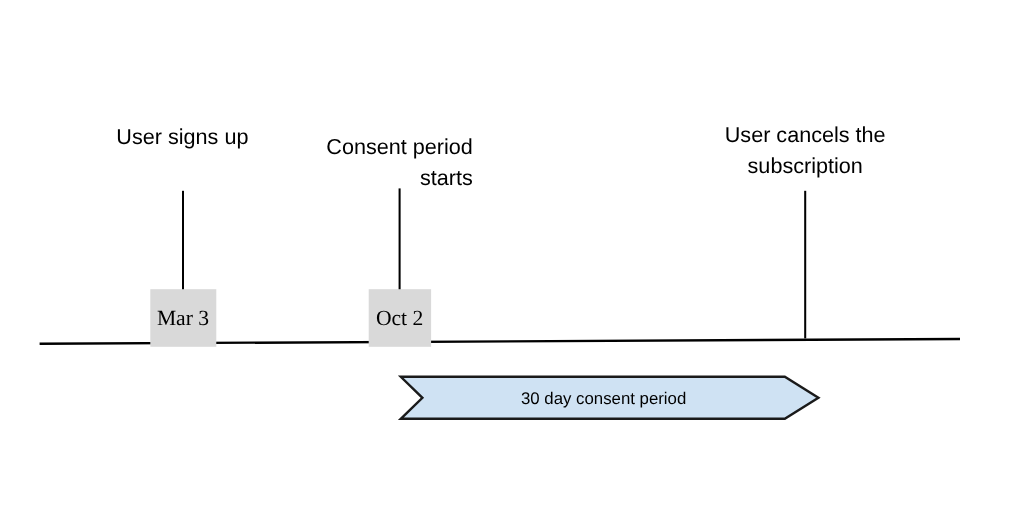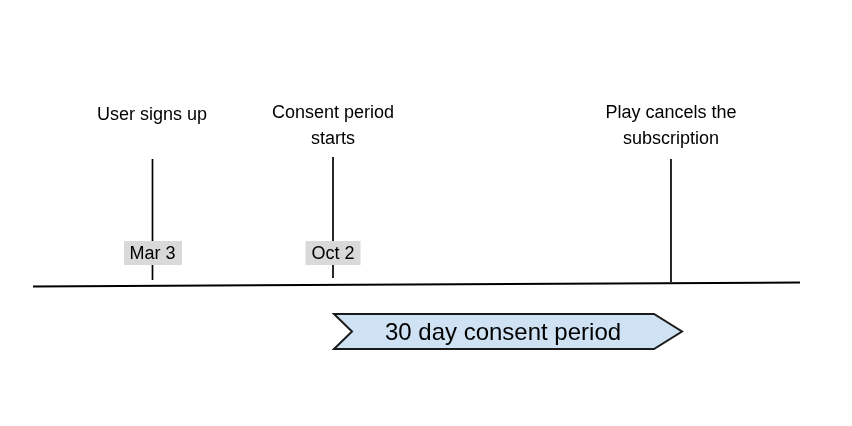--- a/index.html
+++ b/index.html
@@ -25,30 +25,31 @@
     font-size: 18px;
     line-height: 26px;
     color: #000000;
   }
   .date-badge {
     position: absolute;
     transform: translateX(-50%);
     background: #d9d9d9;
     font-size: 18px;
     line-height: 22px;
-    padding: 1px 6px;
+    padding: 13px 6px;
     text-align: center;
     white-space: nowrap;
+    font-family: Liberation Serif, serif;
   }
   .banner-label {
     position: absolute;
     left: 503px;
     top: 332px;
     transform: translate(-50%, -50%);
-    font-size: 24px;
+    font-size: 14px;
     white-space: nowrap;
     color: #000000;
   }
 </style>
 </head>
 <body>
 
 <div class="canvas">
 
   <svg class="layer-svg" viewBox="0 0 852 426">
@@ -57,24 +58,24 @@
 
     <line x1="152.5" y1="159" x2="152.5" y2="280" stroke-width="1.7" stroke="#000000"></line>
     <line x1="333" y1="157" x2="333" y2="278" stroke-width="1.7" stroke="#000000"></line>
     <line x1="671" y1="159" x2="671" y2="282" stroke-width="1.7" stroke="#000000"></line>
 
     <path d="M 334,314 L 654,314 L 682,331.5 L 654,349 L 334,349 L 352,331.5 Z" stroke="#1a1a1a" stroke-width="2" stroke-linejoin="miter" fill="#cfe2f3"></path>
   </svg>
 
   <div class="event-label" style="left:152px; top:101px;">User signs up</div>
 
-  <div class="event-label" style="left:333px; top:99px;">Consent period
+  <div class="event-label" style="left:333px; top:109px;text-align:right;">Consent period
 starts</div>
 
-  <div class="event-label" style="left:671px; top:99px;">Play cancels the
+  <div class="event-label" style="left:671px; top:99px;">User cancels the
 subscription</div>
 
   <div class="date-badge" style="left:152.5px; top:241px;">Mar 3</div>
 
   <div class="date-badge" style="left:333px; top:241px;">Oct 2</div>
 
 
   <div class="banner-label">30 day consent period</div>
 
 </div>

